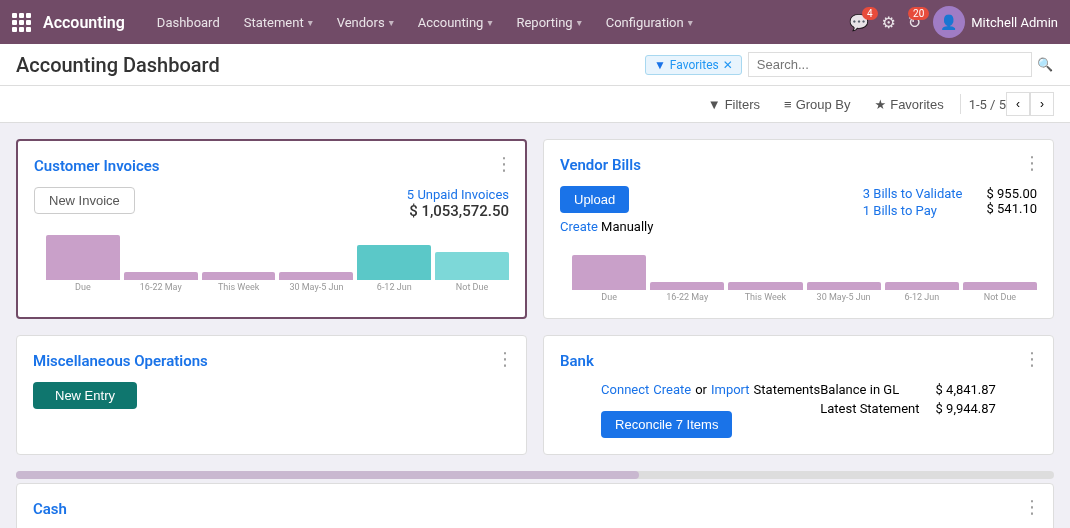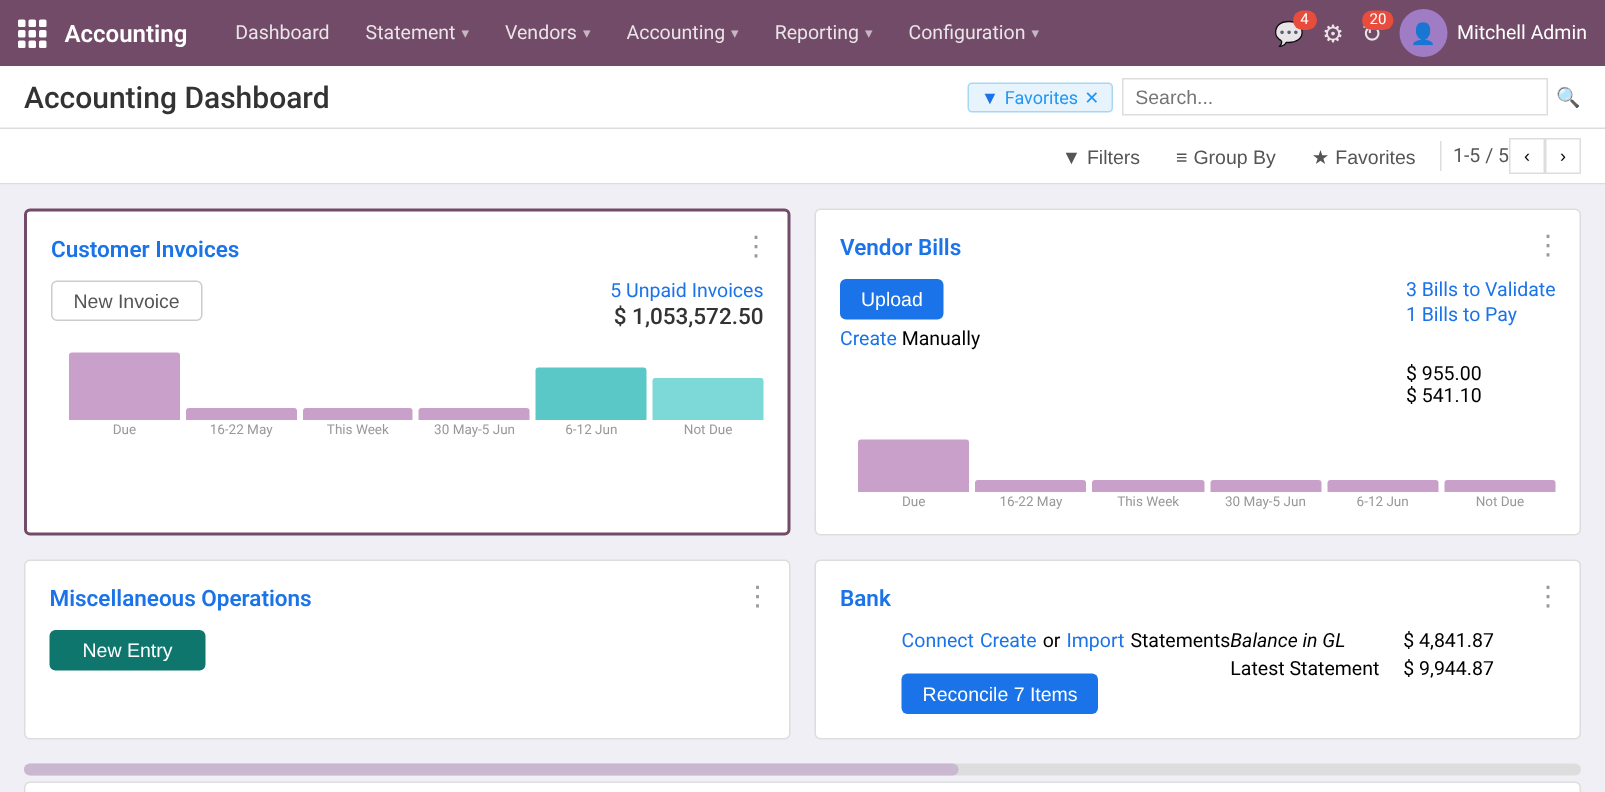--- a/index.html
+++ b/index.html
@@ -347,21 +347,21 @@
     <div class="card-title">Vendor Bills</div>
     <div class="card-menu">⋮</div>
     <div style="display:flex; justify-content:space-between; align-items:flex-start; margin-bottom:8px;gap:44px;">
       <div>
         <button class="btn-primary">Upload</button>
         <div style="margin-top:6px;">
           <span style="color:#1a73e8; cursor:pointer;">Create</span>
           <span> Manually</span>
         </div>
       </div>
-      <div style="display:flex; gap:24px; align-items:flex-start;flex-direction:column;">
+      <div style="display:flex; gap:24px; align-items:flex-start;">
         <div class="vb-links">
           <span class="vb-link">3 Bills to Validate</span>
           <span class="vb-link">1 Bills to Pay</span>
         </div>
         <div class="vb-amounts">
           <div>$ 955.00</div>
           <div>$ 541.10</div>
         </div>
       </div>
     </div>
@@ -408,21 +408,21 @@
           <span class="vb-link">Connect</span>
           <span style="color:#1a73e8; cursor:pointer;">Create</span>
           <span>or</span>
           <span class="vb-link">Import</span>
           <span>Statements</span>
         </div>
         <button class="reconcile-btn">Reconcile 7 Items</button>
       </div>
       <div style="text-align:right;">
         <div class="bank-row">
-          <span style="margin-right:32px;font-style:italic;">Balance in GL</span>
+          <span style="margin-right:32px;">Balance in GL</span>
           <span>$ 4,841.87</span>
         </div>
         <div class="bank-row">
           <span style="margin-right:16px;">Latest Statement</span>
           <span>$ 9,944.87</span>
         </div>
       </div>
     </div>
   </div>
 </div>

